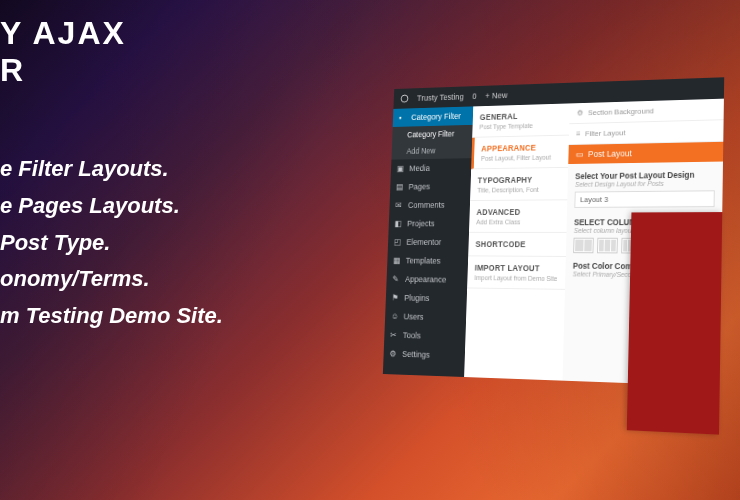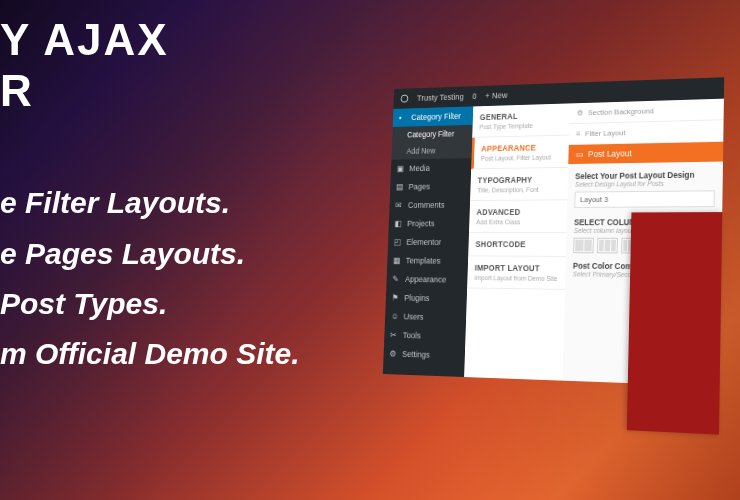--- a/index.html
+++ b/index.html
@@ -18,30 +18,30 @@
         linear-gradient(115deg, rgba(0,0,0,0.3) 0%, transparent 40%),
         linear-gradient(245deg, rgba(0,0,0,0.2) 0%, transparent 50%);
     }
     .text-block {
       position: absolute;
       left: 0;
       top: 15px;
       color: #fff;
     }
     .title {
-      font-size: 44px;
+      font-size: 32px;
       font-weight: 900;
       letter-spacing: 2px;
       line-height: 1.15;
     }
     .features {
       margin-top: 62px;
       font-style: italic;
       font-weight: 600;
-      font-size: 30px;
+      font-size: 22px;
       line-height: 1.68;
     }
     .features div { white-space: nowrap; }
 
     .panel-wrap {
       position: absolute;
       right: 18px;
       top: 75px;
       width: 370px;
       height: 310px;
@@ -191,22 +191,23 @@
 <body>
 
 <div class="poly-bg"></div>
 
 <div class="text-block">
   <div class="title">Y AJAX</div>
   <div class="title">R</div>
   <div class="features">
     <div>e Filter Layouts.</div>
     <div>e Pages Layouts.</div>
-    <div> Post Types.</div>
-    <div>m Official Demo Site.</div>
+    <div> Post Type.</div>
+    <div>onomy/Terms.</div>
+    <div>m Testing Demo Site.</div>
   </div>
 </div>
 
 <div class="panel-wrap">
   <div class="admin-bar">
     <span><svg class="mico" viewBox="0 0 10 10">
           <circle cx="5" cy="5" r="4" fill="none" stroke="#ccc" stroke-width="1"></circle>
         </svg></span>
     <span>Trusty Testing</span>
     <span>0</span>

